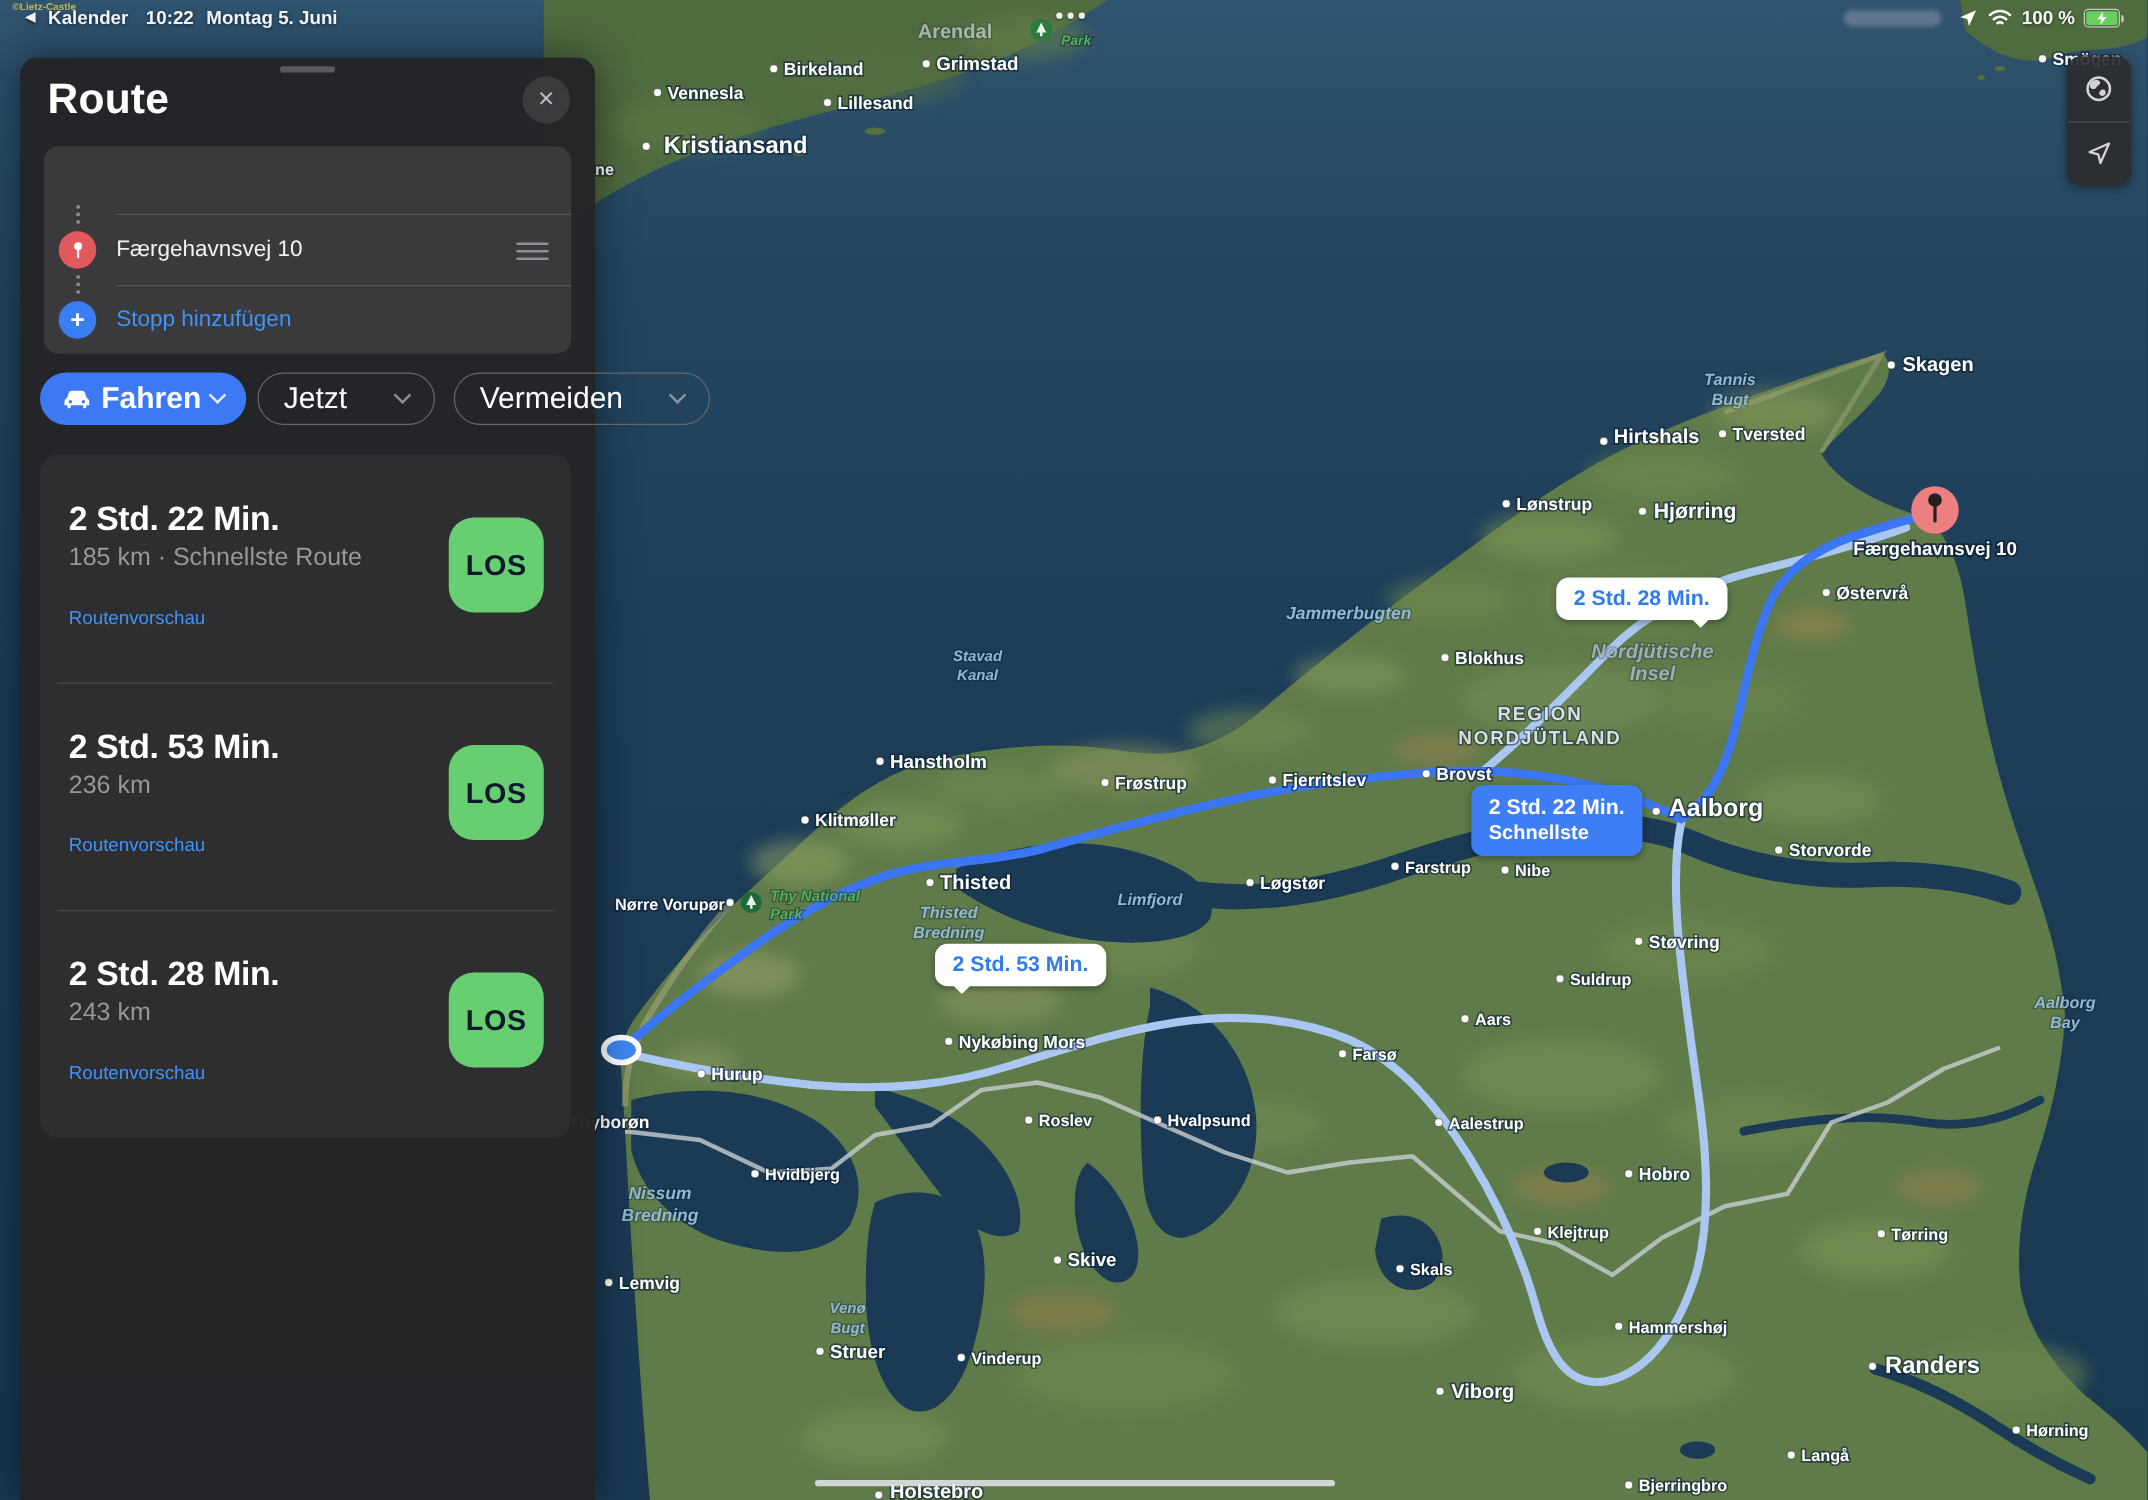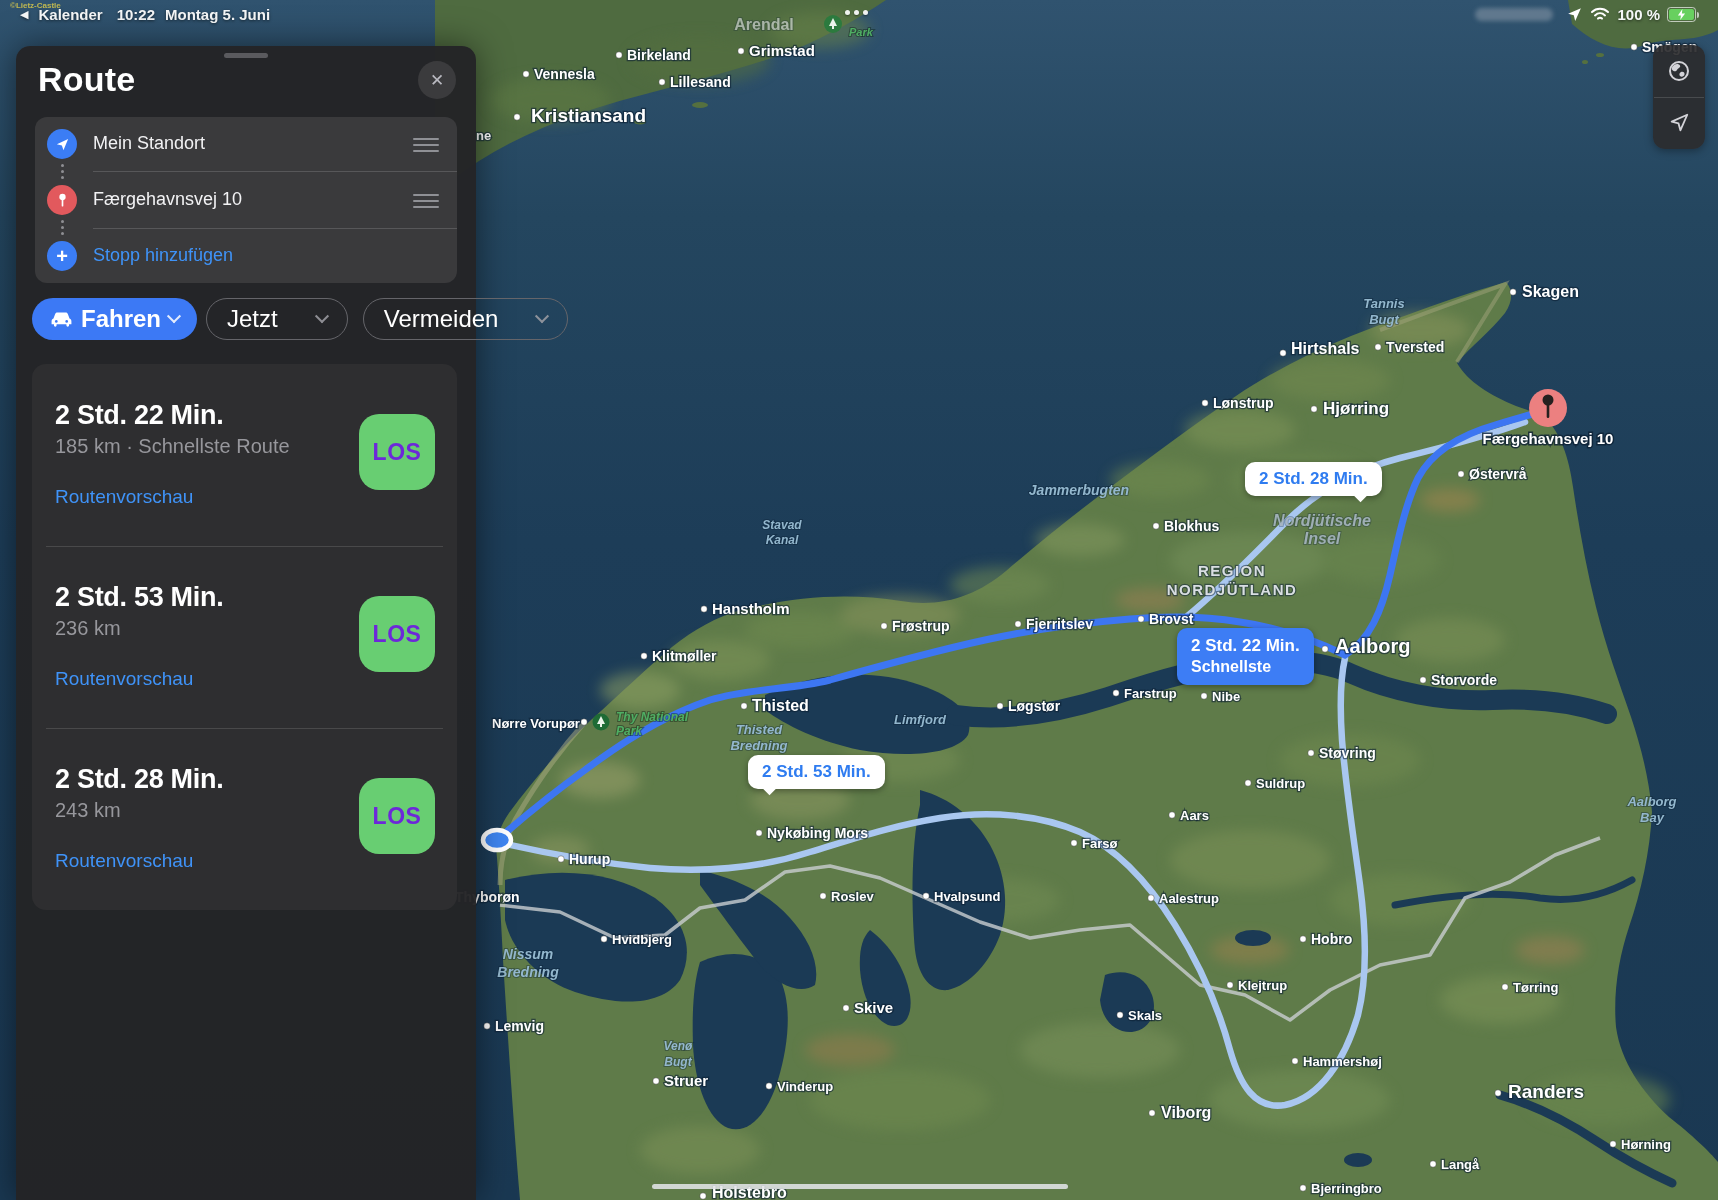--- a/index.html
+++ b/index.html
@@ -85,23 +85,23 @@
   .pill.outline:last-child{margin-left:6px;}
   .chev{width:8px;height:8px;border-right:2.2px solid currentColor;border-bottom:2.2px solid currentColor;
     transform:rotate(45deg) translate(-2px,-2px);opacity:.85;}
   .pill.outline .chev{color:#a0a0a6;}
 
   .routes-card{position:absolute;left:16px;top:318px;width:425px;background:#2e2e30;border-radius:14px;}
   .route-opt{position:relative;height:182px;cursor:pointer;}
   .route-opt + .route-opt::before{content:"";position:absolute;left:14px;right:14px;top:0;height:1px;background:rgba(255,255,255,.13);}
   .ro-title{position:absolute;left:23px;top:36px;font-size:27px;font-weight:700;color:#fff;letter-spacing:-.3px;}
   .ro-detail{position:absolute;left:23px;top:71px;font-size:20px;color:#97979c;}
-  .ro-link{position:absolute;left:23px;top:122px;font-size:19px;color:#3f93f8;}
+  .ro-link{position:absolute;left:23px;top:122px;font-size:15px;color:#3f93f8;}
   .go-btn{position:absolute;right:22px;top:50px;width:76px;height:76px;border-radius:20px;background:#68ce72;
-    display:flex;align-items:center;justify-content:center;font-size:23px;font-weight:800;color:#6d28d9;letter-spacing:.5px;}
+    display:flex;align-items:center;justify-content:center;font-size:23px;font-weight:800;color:#0f172a;letter-spacing:.5px;}
 </style>
 </head>
 <body>
 
 <div id="map">
 <svg width="1718" height="1200" viewBox="0 0 1718 1200" xmlns="http://www.w3.org/2000/svg">
   <defs>
     <linearGradient id="seaG" x1="0" y1="0" x2="0" y2="1">
       <stop offset="0" stop-color="#30536f"></stop>
           <stop offset=".18" stop-color="#24465f"></stop>
@@ -414,33 +414,20 @@
 <div class="scroll-indicator"></div>
 
 <div class="panel">
   <div class="grab-handle"></div>
   <div class="panel-title">Route</div>
   <div class="close-btn">
     <span>✕</span>
   </div>
 
   <div class="inputs-card">
-    <div class="stop-row" style="top:0;">
-      <span class="s-icon blue">
-        <svg width="15" height="15" viewBox="0 0 24 24">
-            <path d="M21,3 L3,11.5 L11,13.5 L13.5,21 Z" fill="#fff"></path>
-          </svg>
-      </span>
-      <span class="stop-label">Mein Standort</span>
-      <span class="drag-handle">
-          <i></i>
-          <i></i>
-          <i></i>
-        </span>
-    </div>
     <div class="row-div" style="top:54px;"></div>
     <div class="dotline" style="top:47px;">
         <i></i>
         <i></i>
         <i></i>
       </div>
     <div class="stop-row" style="top:56px;">
       <span class="s-icon red">
         <svg width="13" height="15" viewBox="0 0 14 16">
             <circle cx="7" cy="4.2" r="3.4" fill="#fff"></circle>

